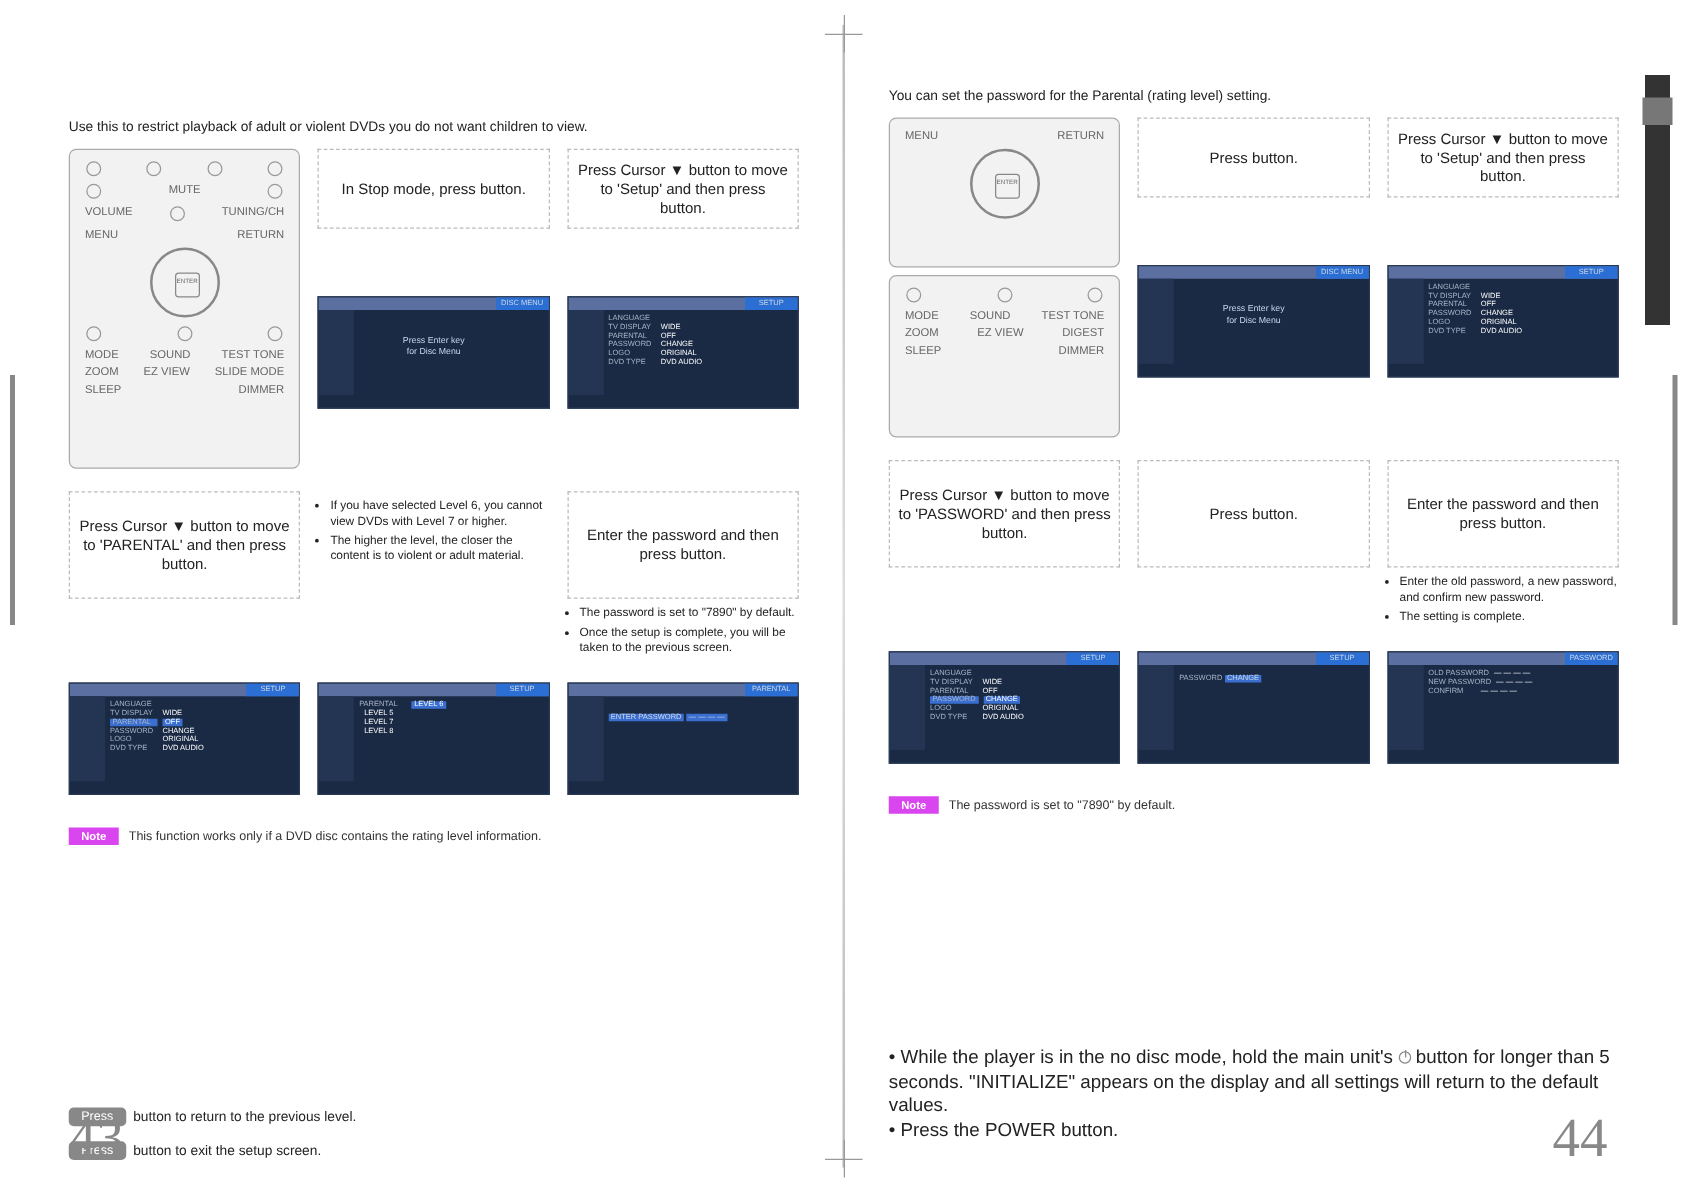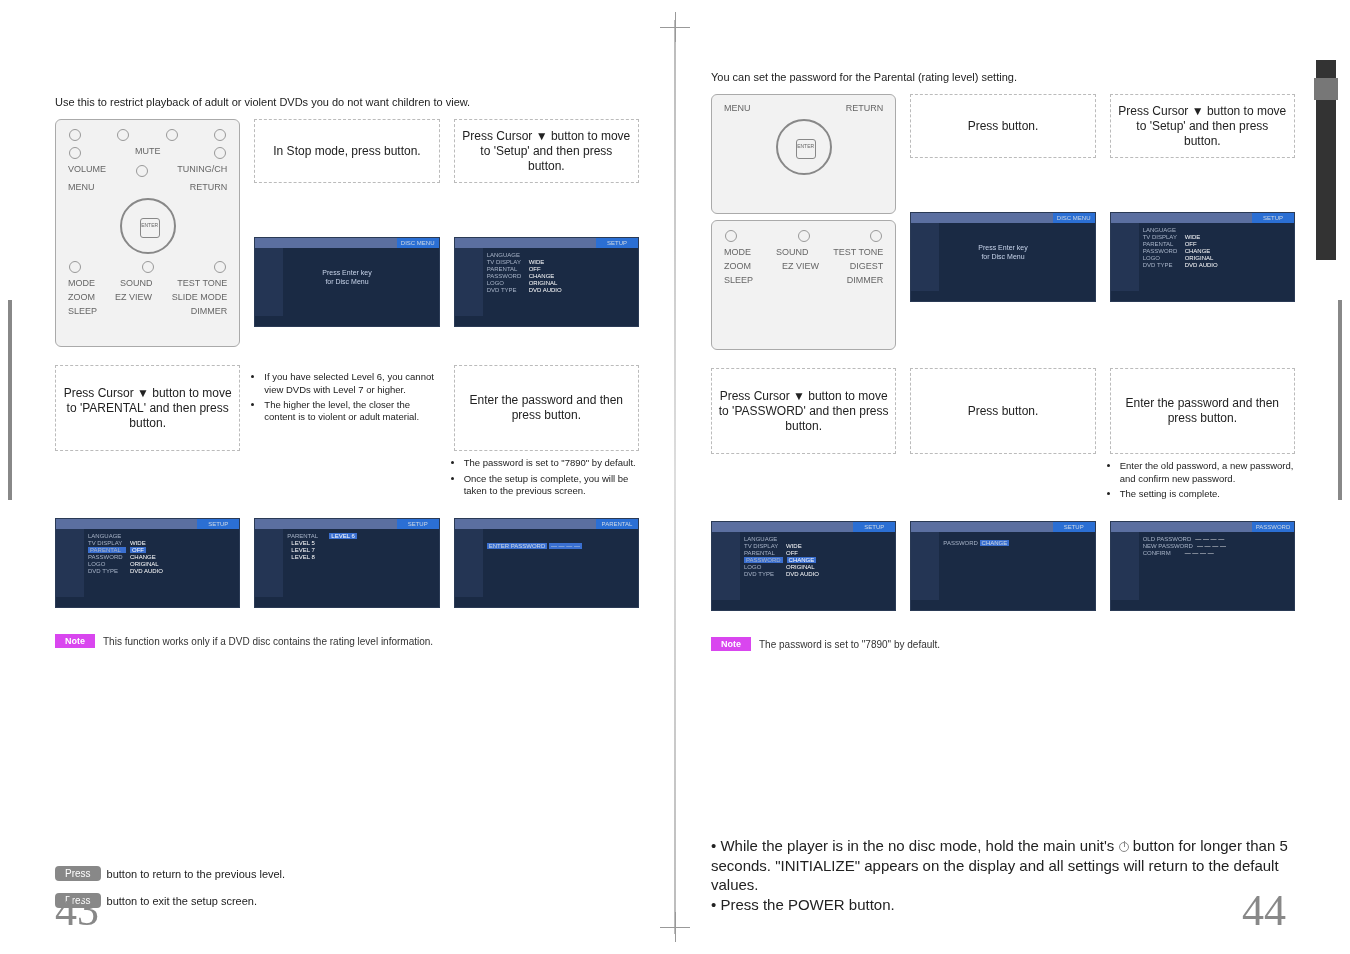--- a/index.html
+++ b/index.html
@@ -1,39 +1,39 @@
 <!DOCTYPE html>
 <html><head>
 <meta charset="utf-8">
 <style>
   * { margin:0; padding:0; box-sizing:border-box; }
   body { font-family: Arial, Helvetica, sans-serif; background:#fff; color:#222; width:1350px; height:954px; position:relative; }
   .spread { display:flex; width:100%; height:100%; }
-  .page { flex:1; padding:70px 35px 40px 55px; position:relative; display:flex; flex-direction:column; }
+  .page { flex:1; padding:70px 35px 20px 55px; position:relative; display:flex; flex-direction:column; }
   .page.right { padding:70px 55px 40px 35px; }
   .gutter { width:2px; background:linear-gradient(to bottom,#bbb,#ddd,#bbb); margin:20px 0; }
   .crop-top { position:absolute; top:12px; left:50%; width:30px; height:30px; transform:translateX(-50%); }
   .crop-top:before, .crop-top:after { content:''; position:absolute; background:#999; }
   .crop-top:before { left:0; right:0; top:50%; height:1px; }
   .crop-top:after { top:0; bottom:0; left:50%; width:1px; }
   .crop-bot { position:absolute; bottom:12px; left:50%; width:30px; height:30px; transform:translateX(-50%); }
   .crop-bot:before, .crop-bot:after { content:''; position:absolute; background:#999; }
   .crop-bot:before { left:0; right:0; top:50%; height:1px; }
   .crop-bot:after { top:0; bottom:0; left:50%; width:1px; }
   .side-bar { position:absolute; top:300px; left:8px; width:4px; height:200px; background:#888; }
   .side-bar.right { left:auto; right:8px; }
   .tabs { position:absolute; top:60px; right:14px; width:20px; height:200px; background:#333; }
   .tabs .sel { position:absolute; top:18px; right:-2px; width:24px; height:22px; background:#777; }
 
   .lead { font-size:11px; margin-bottom:10px; line-height:1.3; }
   .grid3 { display:flex; gap:14px; margin-bottom:18px; }
   .col { flex:1; min-width:0; }
   .dashed { border:1px dashed #bbb; padding:8px 6px; text-align:center; font-size:12px; display:flex; flex-direction:column; justify-content:center; min-height:64px; line-height:1.25; }
   .dashed.tall { min-height:86px; }
-  .remote { background:#f2f2f2; border:1px solid #aaa; height:228px; position:relative; border-radius:6px; }
+  .remote { background:#f2f2f2; border:1px solid #aaa; height:256px; position:relative; border-radius:6px; }
   .remote2 { background:#f2f2f2; border:1px solid #aaa; height:120px; position:relative; border-radius:6px; }
   .remote3 { background:#f2f2f2; border:1px solid #aaa; height:130px; position:relative; border-radius:6px; }
   .remote-inner { font-size:6px; color:#666; padding:6px; }
   .rbtn { display:inline-block; border:1px solid #999; border-radius:50%; width:12px; height:12px; margin:1px; }
   .dpad { width:56px; height:56px; border:2px solid #888; border-radius:50%; margin:4px auto; position:relative; }
   .dpad .enter { position:absolute; top:18px; left:18px; width:20px; height:20px; border:1px solid #888; border-radius:3px; font-size:5px; text-align:center; line-height:8px; padding-top:2px; }
   .row { display:flex; justify-content:space-between; padding:2px 6px; }
   .osd { height:90px; background:#1a2a44; border:1px solid #2a3a55; position:relative; font-size:6px; color:#cfd8e3; }
   .osd .top { background:#5b6fa0; height:10px; }
   .osd .tr { position:absolute; top:0; right:0; background:#2b6fd4; height:10px; width:42px; font-size:6px; text-align:center; line-height:10px; }

